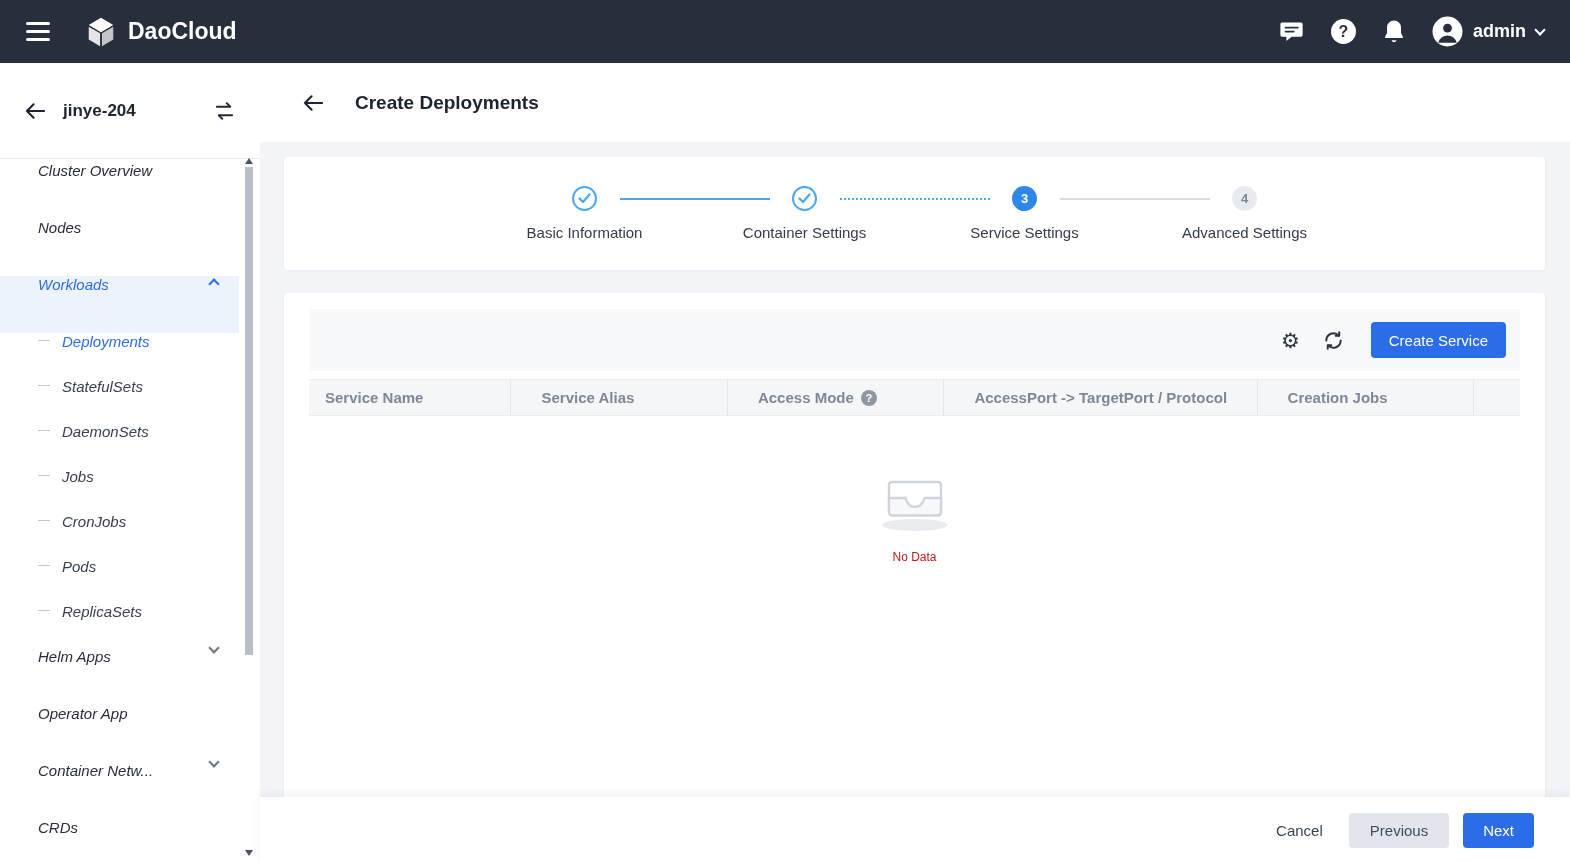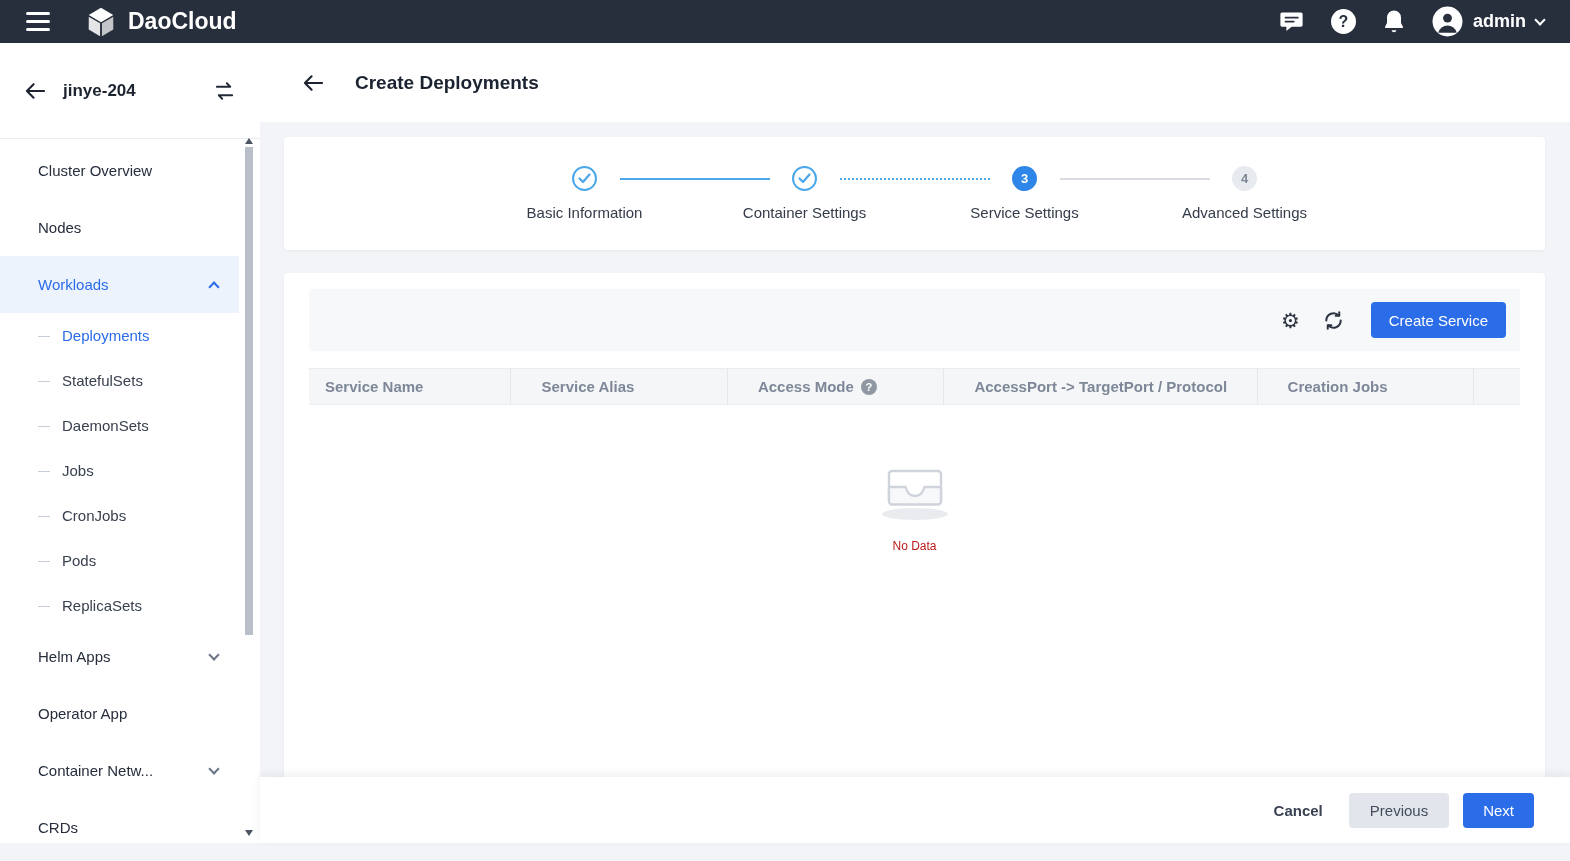--- a/index.html
+++ b/index.html
@@ -1,20 +1,20 @@
 <!DOCTYPE html>
 <html style="--primary: #2b6ce8; --sky: #49a7ea; --topbar: #282f3c;"><head>
 <meta charset="utf-8">
 <style>
   * { margin:0; padding:0; box-sizing:border-box; }
   html,body { width:1570px; height:861px; overflow:hidden; }
   body { font-family:"Liberation Sans", sans-serif; background:#f2f4f8; color:#2a3240; }
 
   
-  .topbar { height:43px; background:var(--topbar,#282f3c); display:flex; align-items:center; padding:0 26px; color:#fff; }
+  .topbar { height:63px; background:var(--topbar,#282f3c); display:flex; align-items:center; padding:0 26px; color:#fff; }
   .hamburger { width:24px; display:flex; flex-direction:column; gap:5px; cursor:pointer; }
   .hamburger span { height:3px; background:#fff; border-radius:1.5px; }
   .brand { display:flex; align-items:center; margin-left:34px; gap:10px; font-size:23px; font-weight:700; cursor:pointer; }
   .topbar-right { margin-left:auto; display:flex; align-items:center; gap:26px; }
   .tb-icon { display:flex; align-items:center; cursor:pointer; }
   .help-circle { width:25px; height:25px; border-radius:50%; background:#fff; color:#282f3c; font-weight:700; font-size:16px; justify-content:center; }
   .user { display:flex; align-items:center; gap:10px; cursor:pointer; }
   .avatar { width:31px; height:31px; border-radius:50%; overflow:hidden; display:flex; }
   .user-name { font-size:18px; font-weight:700; }
   .chev-w { width:8px; height:8px; border-right:2px solid #fff; border-bottom:2px solid #fff; transform:rotate(45deg); margin-top:-4px; }
@@ -23,21 +23,21 @@
   .app { display:flex; height:800px; }
   .sidebar { width:260px; background:#fff; position:relative; flex-shrink:0; }
   .main { flex:1; display:flex; flex-direction:column; min-width:0; }
 
   
   .sidebar-head { height:96px; display:flex; align-items:center; padding:0 24px 0 25px; border-bottom:1px solid #e9ebf0; }
   .back { display:flex; align-items:center; cursor:pointer; }
   .cluster-name { font-size:17px; font-weight:700; color:#1d2531; margin-left:17px; }
   .swap { margin-left:auto; display:flex; cursor:pointer; }
   .nav { padding-top:3px; }
-  .nav-item { display:flex; align-items:center; margin-right:21px; padding:0 21px 0 38px; font-size:15px; cursor:pointer; }
+  .nav-item { display:flex; margin-right:21px; padding:0 21px 0 38px; font-size:15px; cursor:pointer;font-style:italic; }
   .nav-item.top { height:57px; color:#262e3c; }
   .nav-item.sub { height:45px; color:#39414f; }
   .nav-item.top.active { background:#edf3fd; color:var(--primary,#2b6ce8); }
   .nav-item.sub.active .nav-label { color:var(--primary,#2b6ce8); }
   .dash { color:#c2c8d2; margin-right:12px; font-size:12px; }
   .chev { margin-left:auto; width:8px; height:8px; border-right:2px solid #6c7585; border-bottom:2px solid #6c7585; transform:rotate(45deg); margin-top:-4px; }
   .nav-item.active .chev.up { border-color:var(--primary,#2b6ce8); }
   .chev.up { transform:rotate(-135deg); margin-top:4px; }
   .sb-thumb { position:absolute; right:7px; top:104px; width:8px; height:488px; background:#b9bfc8; cursor:pointer; }
   .sb-up { position:absolute; right:7px; top:95px; width:0; height:0; border-left:4px solid transparent; border-right:4px solid transparent; border-bottom:6px solid #4c5461; cursor:pointer; }
@@ -62,33 +62,33 @@
   .connector.dotted-blue { border-top-style:dotted; }
   .connector.solid-gray { border-top-color:#d9dde3; }
 
   
   .table-card { flex:1; padding:16px 25px; display:flex; flex-direction:column; border-radius:4px 4px 0 0; }
   .toolbar { background:#f7f8fa; height:62px; display:flex; align-items:center; justify-content:flex-end; padding-right:14px; flex-shrink:0; }
   .tool-gear { font-size:21px; line-height:1; color:#2e3542; cursor:pointer; margin-right:22px; }
   .tool-refresh { display:flex; cursor:pointer; margin-right:26px; }
   .btn { height:35px; border:none; border-radius:4px; font-size:15px; font-family:inherit; display:inline-flex; align-items:center; justify-content:center; cursor:pointer; }
   .btn-create { background:var(--primary,#2b6ce8); color:#fff; height:36px; padding:0 18px; }
-  .thead { display:flex; margin-top:17px; height:37px; background:#f5f6f8; border-top:1px solid #e9ecf0; border-bottom:1px solid #e9ecf0; flex-shrink:0;gap:14px; }
+  .thead { display:flex; margin-top:8px; height:37px; background:#f5f6f8; border-top:1px solid #e9ecf0; border-bottom:1px solid #e9ecf0; flex-shrink:0;gap:14px; }
   .th { display:flex; align-items:center; gap:7px; padding:0 16px; font-size:15px; font-weight:700; color:#7e8798; border-right:1px solid #e4e8ed; overflow:hidden; white-space:nowrap; }
   .th:last-child { border-right:none; }
   .col0,.col1,.col2,.col4 { width:17.1%; }
   .col3 { width:25.3%; }
   .col5 { flex:1; }
   .help-dot { width:16px; height:16px; border-radius:50%; background:#8f97a3; color:#fff; font-size:11px; font-weight:700; display:inline-flex; align-items:center; justify-content:center; cursor:pointer; flex-shrink:0; }
   .empty { display:flex; flex-direction:column; align-items:center; margin-top:56px; }
   .empty-text { margin-top:16px; font-size:12px; color:#b91c1c; }
 
   
   .footer { height:66px; background:#fff; box-shadow:0 -3px 8px rgba(29,38,56,.07); display:flex; align-items:center; justify-content:flex-end; padding-right:36px; flex-shrink:0; position:relative; z-index:2; }
-  .btn-cancel { background:transparent; color:#3a4252; padding:0 10px; margin-right:16px;font-weight:bold; }
+  .btn-cancel { background:transparent; color:#3a4252; padding:0 10px; margin-right:16px; }
   .btn-prev { background:#e2e5eb; color:#434c5c; padding:0 21px; margin-right:14px; }
   .btn-next { background:var(--primary,#2b6ce8); color:#fff; padding:0 20px; }
 </style>
 </head>
 <body>
 
 <header class="topbar">
   <div class="hamburger">
       <span></span>
       <span></span>

